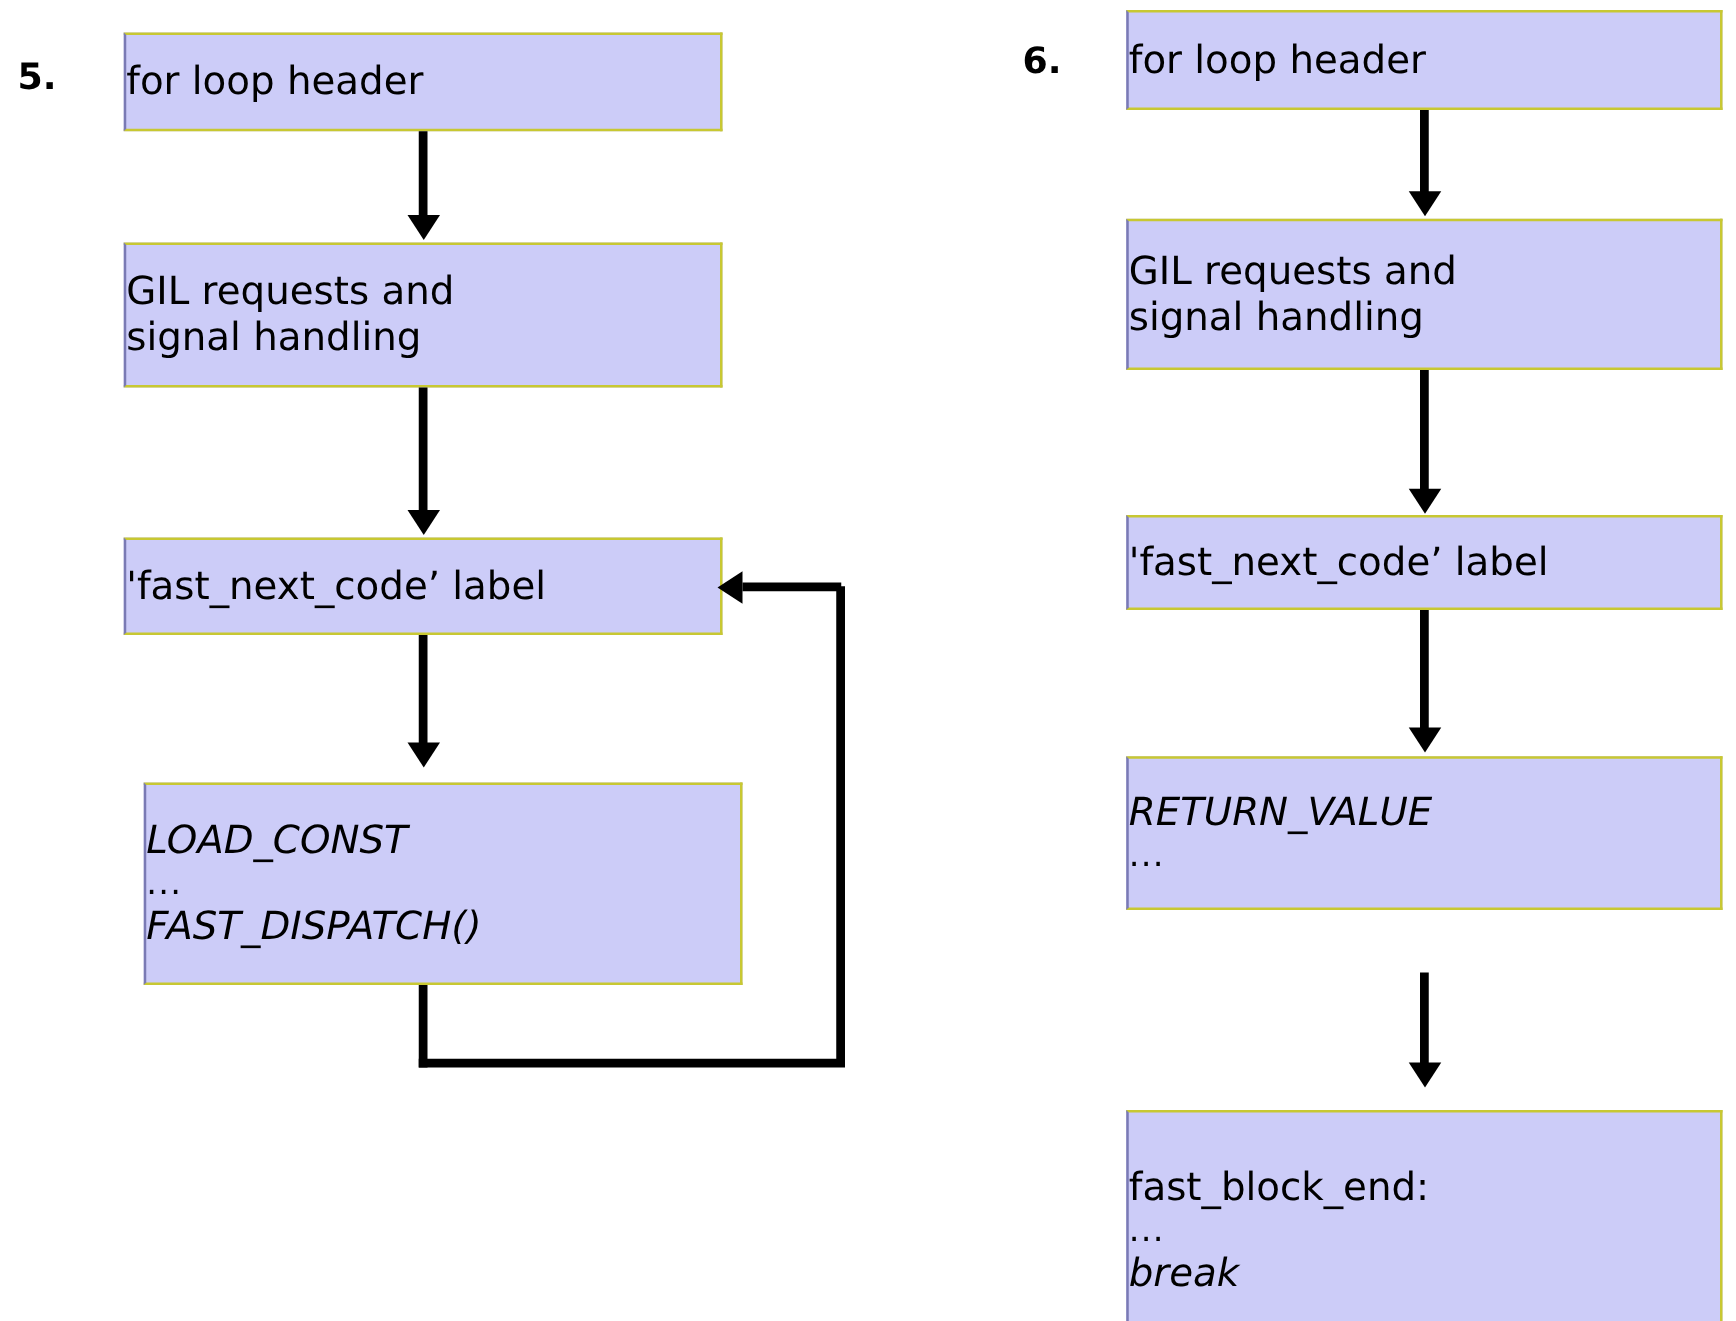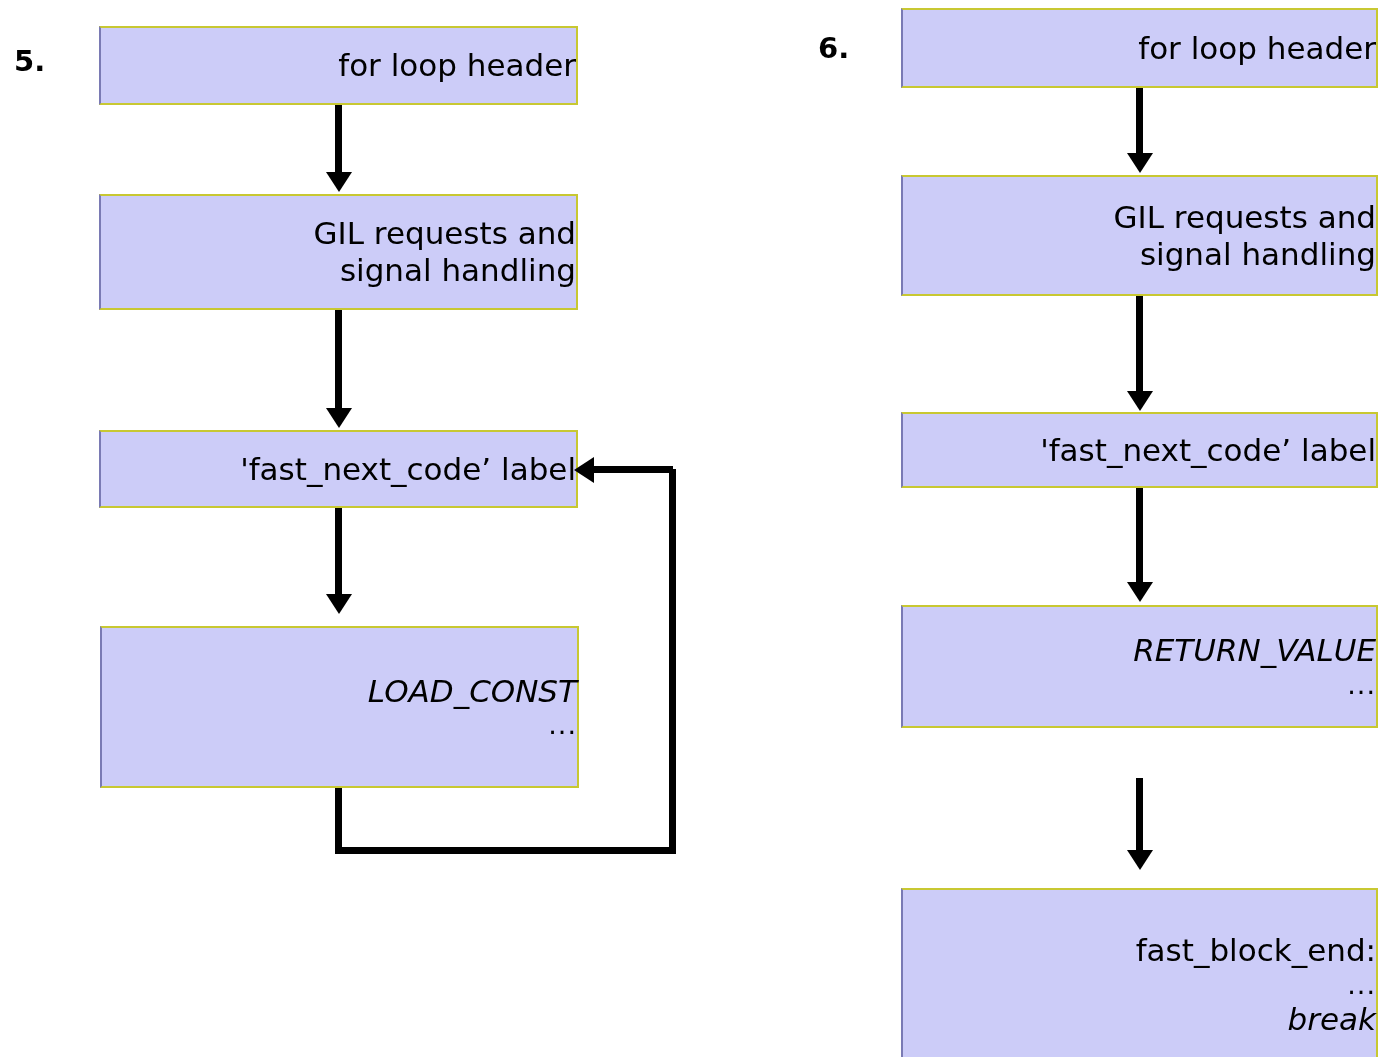--- a/index.html
+++ b/index.html
@@ -22,21 +22,21 @@
   .node {
     position: absolute;
     box-sizing: border-box;
     background: #ccccf8;
     border-top: 2px solid #c8c832;
     border-bottom: 2px solid #c8c832;
     border-left: 2px solid #7a7ab4;
     border-right: 2px solid #c8c832;
     display: flex;
     flex-direction: column;
-    align-items: flex-end;
+    align-items: flex-start;
     justify-content: center;
     color: #000000;
     text-align: center;
     line-height: 1.18;
   }
   .node .line {
     display: block;
     white-space: nowrap;
   }
   .node.sz-lg  { font-size: 31px; }
@@ -99,23 +99,24 @@
   <div class="vline" style="left:335px; top:310px; height:100px;"></div>
   <div class="arrow-down" style="left:326px; top:408px;"></div>
 
   <div class="node sz-lg" style="left:99px; top:430px; width:479px; height:78px;">
     <span class="line">'fast_next_code’ label</span>
   </div>
 
   <div class="vline" style="left:335px; top:508px; height:88px;"></div>
   <div class="arrow-down" style="left:326px; top:594px;"></div>
 
-  <div class="node sz-lg" style="left:100px; top:626px; width:479px; height:162px;">
+  <div class="node sz-lg" style="left:115px; top:626px; width:479px; height:162px;">
     <span class="line ital">LOAD_CONST</span>
     <span class="line dots">...</span>
+    <span class="line ital">FAST_DISPATCH()</span>
   </div>
 
   <div class="vline" style="left:335px; top:788px; height:66px;"></div>
   <div class="hline" style="left:335px; top:847px; width:341px;"></div>
   <div class="vline" style="left:669px; top:469px; height:382px;"></div>
   <div class="hline" style="left:594px; top:466px; width:79px;"></div>
   <div class="arrow-left" style="left:574px; top:457px;"></div>
 
   <div class="step-num" style="left:818px; top:31px;">6.</div>
 

